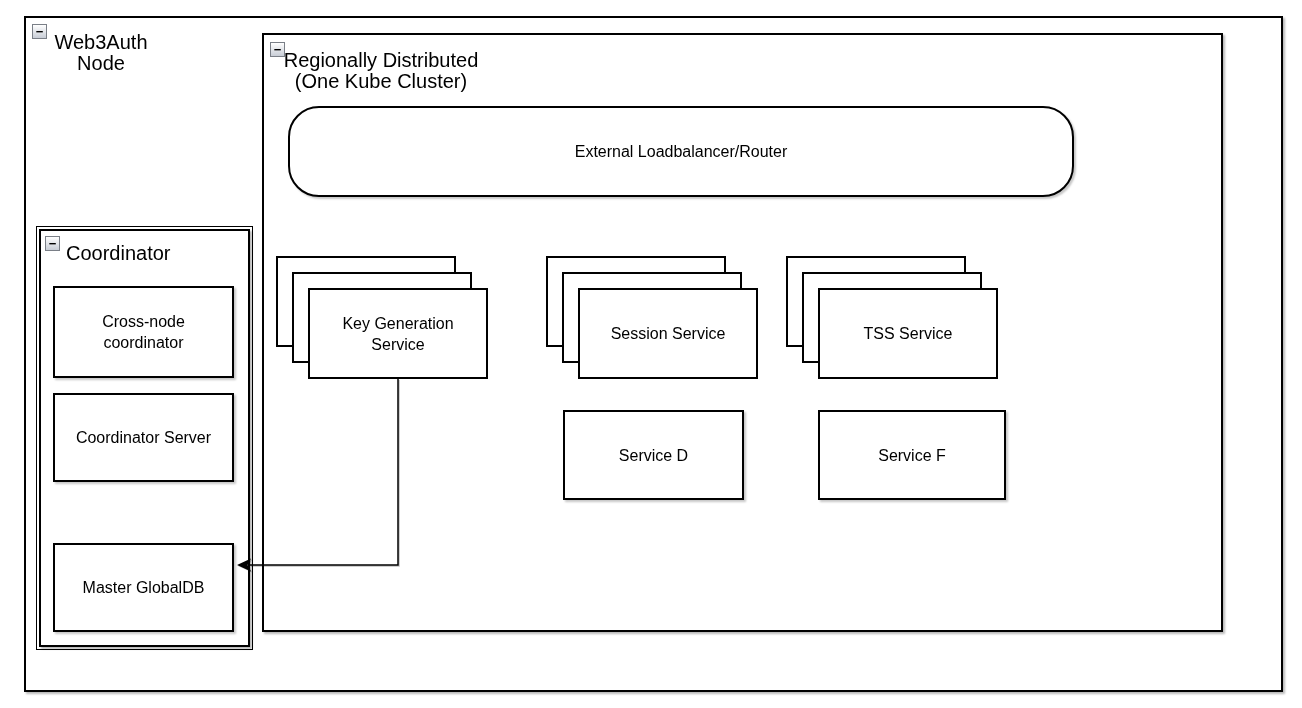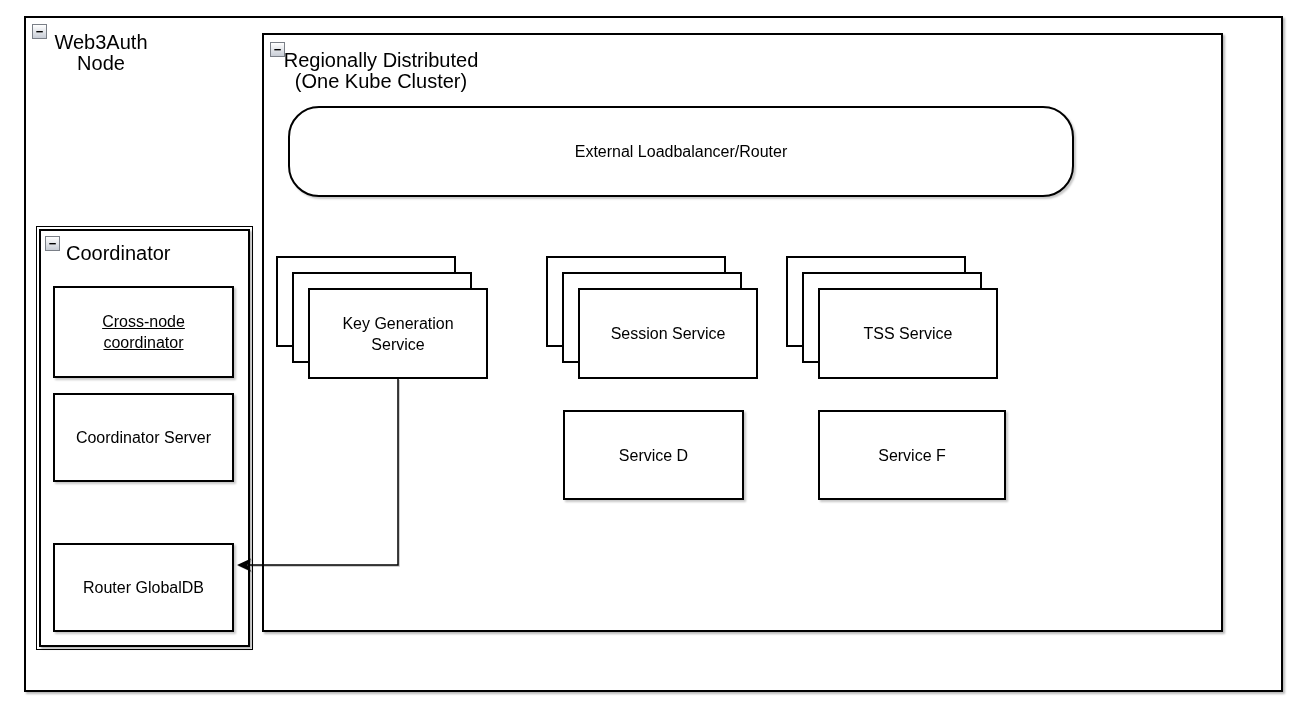--- a/index.html
+++ b/index.html
@@ -72,21 +72,21 @@
     outline: 1px solid #000000;
     outline-offset: 2px;
   }
   .coordinator-cbtn { left: 45px; top: 236px; }
   .coordinator-lbl  { left: 66px; top: 243px; text-align: left; }
 
   
   .loadbalancer   { left: 288px; top: 106px; width: 786px; height: 91px; border-radius: 31px; }
   .service-d      { left: 563px; top: 410px; width: 181px; height: 90px; }
   .service-f      { left: 818px; top: 410px; width: 188px; height: 90px; }
-  .cross-node     { left: 53px;  top: 286px; width: 181px; height: 92px; text-decoration: underline; }
+  .cross-node     { left: 53px;  top: 286px; width: 181px; height: 92px; }
   .coord-server   { left: 53px;  top: 393px; width: 181px; height: 89px; }
   .master-globaldb{ left: 53px;  top: 543px; width: 181px; height: 89px; }
 
   
   .stack { position: absolute; width: 212px; height: 123px; }
   .stack-keygen  { left: 276px; top: 256px; }
   .stack-session { left: 546px; top: 256px; }
   .stack-tss     { left: 786px; top: 256px; padding-left: 24px; }
   .layer {
     position: absolute;
@@ -183,21 +183,21 @@
   <div class="ctr-label coordinator-lbl">Coordinator</div>
 
   <div class="box cross-node">
     <div>Cross-node</div>
     <div>coordinator</div>
   </div>
   <div class="box coord-server">
     <div>Coordinator Server</div>
   </div>
   <div class="box master-globaldb">
-    <div>Router GlobalDB</div>
+    <div>Master GlobalDB</div>
   </div>
 
   <svg class="edges" viewBox="0 0 1302 708">
     <path d="M 398 379 L 398 565 L 250 565" fill="none" stroke="#000000" stroke-width="1.5"></path>
     <path d="M 237 565 L 251 558.6 L 247.5 565 L 251 571.4 Z" fill="#000000" stroke="none"></path>
   </svg>
 
 </div>
 
 </body></html>

